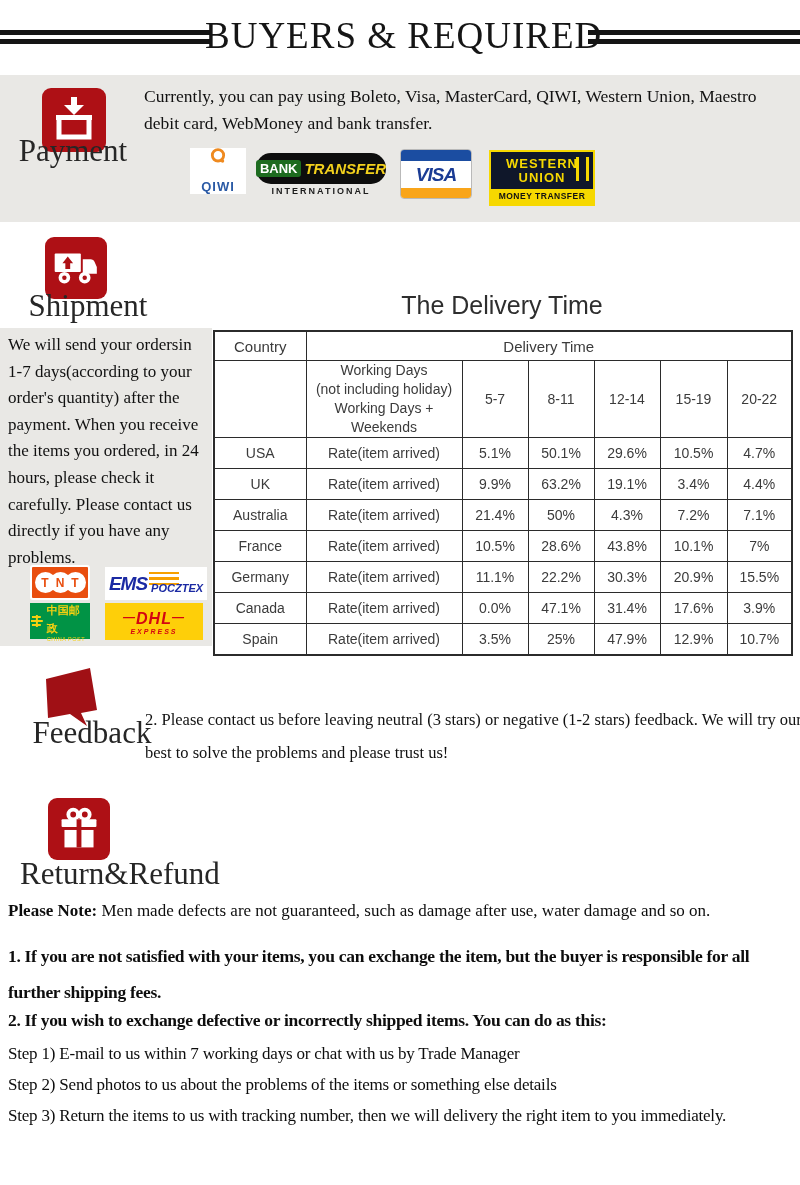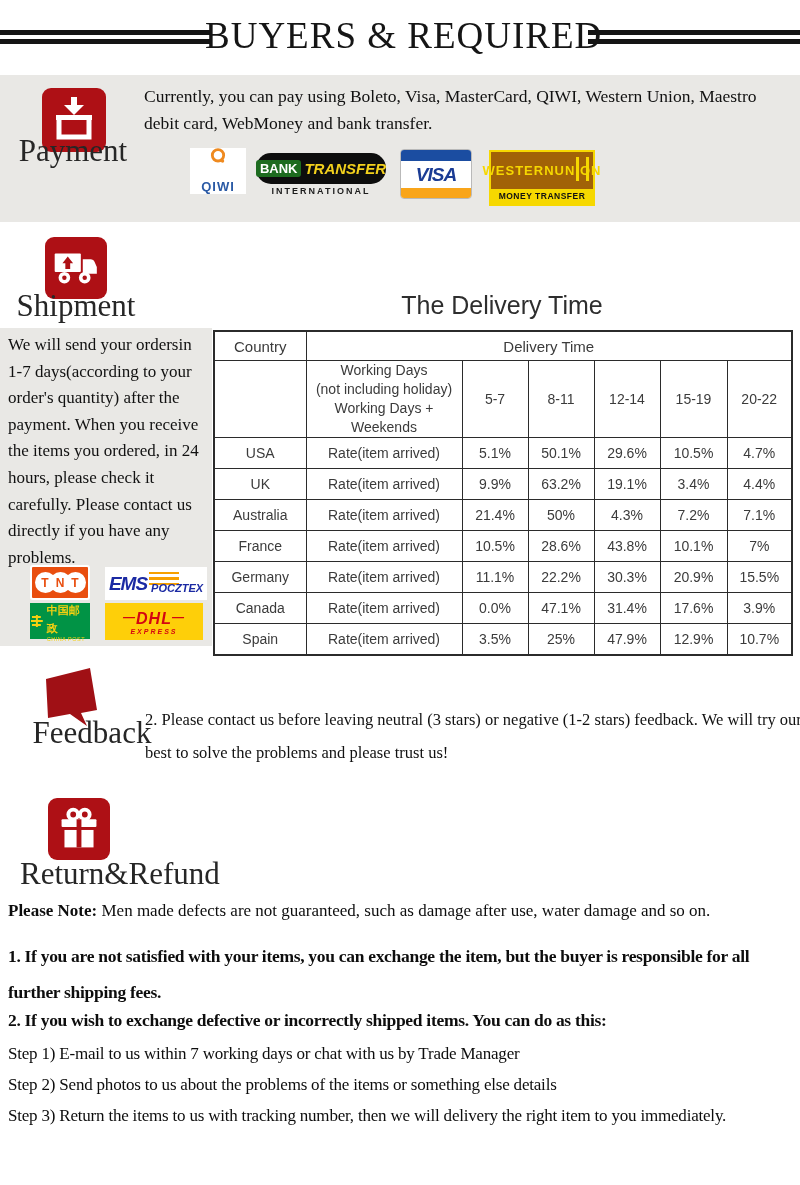--- a/index.html
+++ b/index.html
@@ -36,31 +36,31 @@
   .bt-transfer { color:#f3d11c; font-weight:bold; font-style:italic; font-size:15px; }
   .bt-intl { margin-top:2px; text-align:center; font-weight:bold; font-size:9px;
              letter-spacing:2px; color:#1c1c1c; }
   .visa { top:149px; left:400px; width:72px; height:50px; background:#fff;
           border:1px solid #b9b9b9; border-radius:4px; display:flex; flex-direction:column; overflow:hidden; }
   .visa-top { height:11px; background:#1b4da1; }
   .visa-mid { flex:1; display:flex; align-items:center; justify-content:center;
               font-weight:bold; font-style:italic; font-size:19px; color:#1b3c94; letter-spacing:-1px;border-radius:11px; }
   .visa-bot { height:10px; background:#f9a51a; }
   .wu { top:150px; left:489px; width:106px; height:56px; background:#f6d800; padding:2px; }
-  .wu-black { position:relative; background:#a16207; height:37px; display:flex; flex-direction:row;
+  .wu-black { position:relative; background:#0f172a; height:37px; display:flex; flex-direction:column;
               align-items:center; justify-content:center; color:#f6d800; font-weight:bold;
               font-size:13px; line-height:14px; letter-spacing:1px; }
   .wu-bars { position:absolute; right:4px; top:5px; width:7px; height:24px;
              border-left:3px solid #f6d800; border-right:3px solid #f6d800; }
   .wu-bottom { height:13px; display:flex; align-items:center; justify-content:center;
                background:#f6d800; color:#111; font-weight:bold; font-size:8.5px; letter-spacing:0.5px; }
 
   
   .ship-icon { top:237px; left:45px; width:62px; height:62px; }
-  .ship-label { top:288px; left:0; width:152px; text-align:center; }
+  .ship-label { top:288px; left:12px; width:152px; text-align:center; }
   .delivery-title { position:absolute; top:291px; left:213px; width:578px; text-align:center;
                     font-family:"Liberation Sans",sans-serif; font-size:25px; color:#2e2e2e; }
   .ship-gray { top:328px; left:0; width:212px; height:318px; }
   .ship-note { position:absolute; top:4px; left:8px; width:200px; margin:0;
                font-size:17px; line-height:26.6px; color:#111; }
   .carrier { position:absolute; box-sizing:border-box; font-family:"Liberation Sans",sans-serif; }
   .tnt { top:237px; left:30px; width:60px; height:35px; background:#e94e0f; border:2px solid #fff;
          border-radius:3px; display:flex; align-items:center; justify-content:center; }
   .tnt-c { width:21px; height:21px; background:#fff; border-radius:50%; display:flex; align-items:center;
            justify-content:center; font-weight:bold; font-size:12px; color:#e94e0f; margin:0 -3px; }

